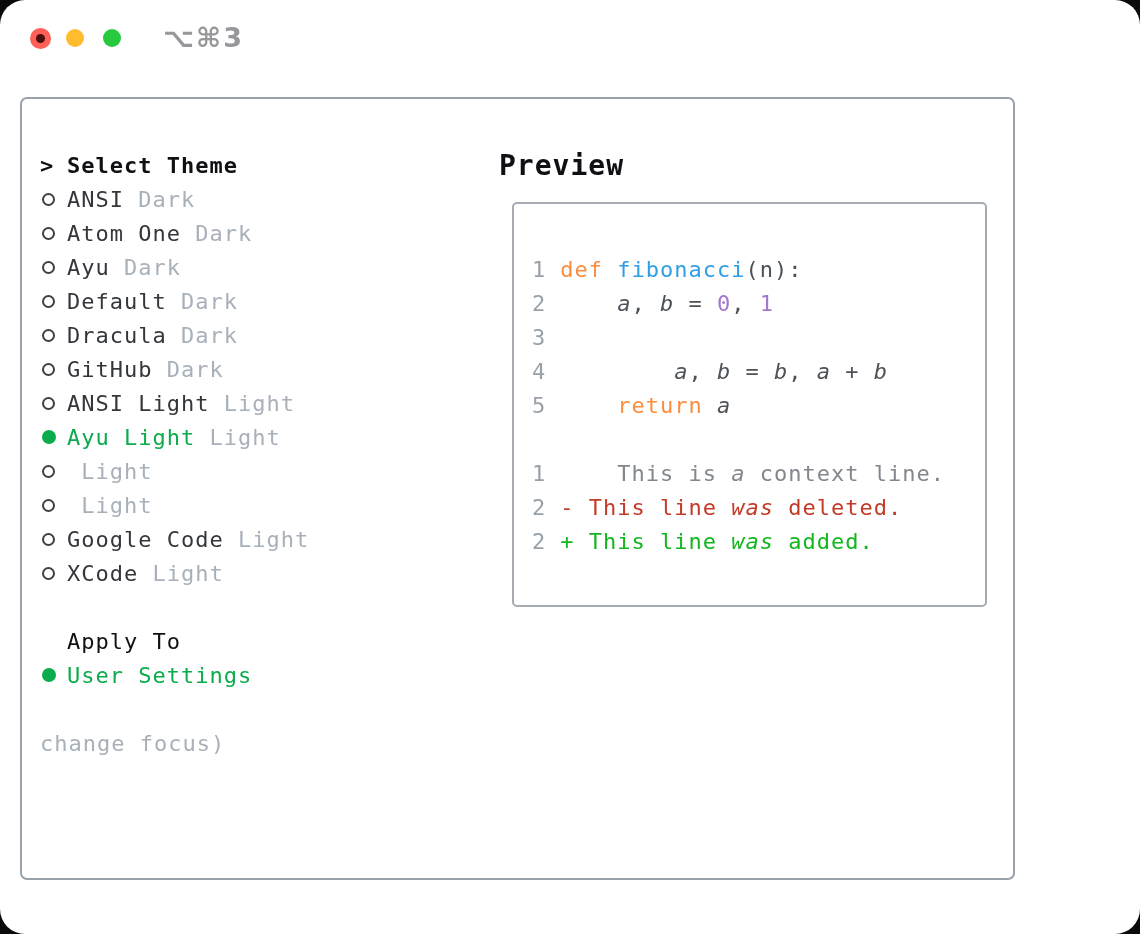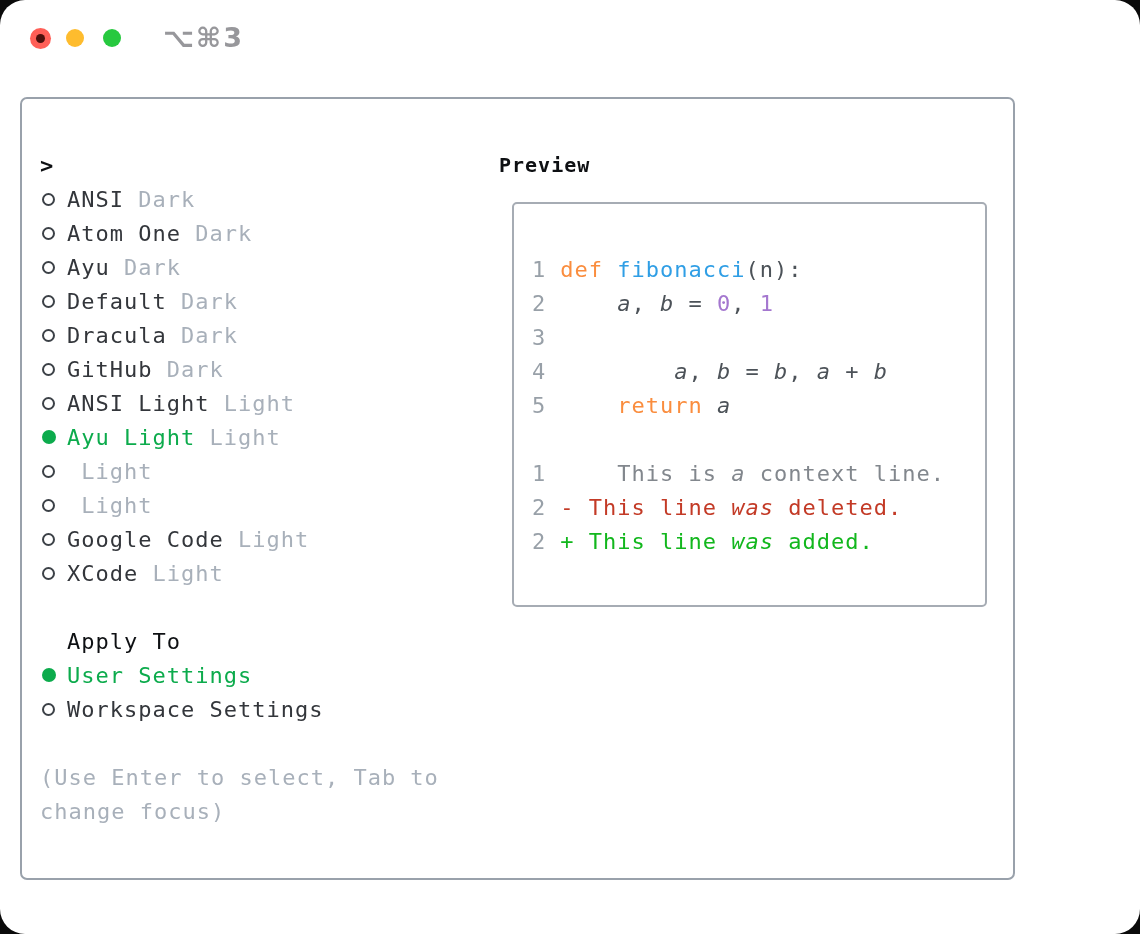--- a/index.html
+++ b/index.html
@@ -41,21 +41,21 @@
   .hdr{font-weight:700;color:var(--header_text);}
   .hdr-plain{color:var(--header_text);}
   .t-name{color:var(--item_text);}
   .t-variant{color:var(--muted);}
   .t-selected{color:var(--selected);}
   .hint{color:var(--muted);}
   .spacer{height:34px;}
   
   .preview-heading{
     position:absolute;left:477px;top:49px;height:34px;display:flex;align-items:center;
-    font-size:20px;font-weight:700;letter-spacing:1px;color:var(--header_text);
+    font-size:28px;font-weight:700;letter-spacing:1px;color:var(--header_text);
   }
   .preview-box{
     position:absolute;left:490px;top:103px;width:475px;height:405px;box-sizing:border-box;
     border:2px solid var(--border2);border-radius:5px;background:#fff;
     padding:48px 0 0 18px;overflow:hidden;
   }
   .code-row{height:34px;display:flex;align-items:center;font-size:22px;letter-spacing:1px;}
   .ln{flex:0 0 14px;margin-right:14px;color:var(--line_number);white-space:pre;}
   .code{white-space:pre;}
   .seg-plain{color:var(--plain);}
@@ -78,20 +78,21 @@
     <span class="dot dot-min"></span>
     <span class="dot dot-zoom"></span>
     <span class="shortcut">⌥⌘3</span>
   </div>
 
   <div class="main-box">
 
     <div class="left-col">
       <div class="row">
         <span class="marker"><span class="prompt">&gt;</span></span>
+        <span class="hdr">Select Theme</span>
       </div>
       <div id="theme-items">
           <div class="row"><span class="marker"><span class="circle"></span></span><span class="t-name">ANSI</span><span class="t-variant"> Dark</span></div>
           <div class="row"><span class="marker"><span class="circle"></span></span><span class="t-name">Atom One</span><span class="t-variant"> Dark</span></div>
           <div class="row"><span class="marker"><span class="circle"></span></span><span class="t-name">Ayu</span><span class="t-variant"> Dark</span></div>
           <div class="row"><span class="marker"><span class="circle"></span></span><span class="t-name">Default</span><span class="t-variant"> Dark</span></div>
           <div class="row"><span class="marker"><span class="circle"></span></span><span class="t-name">Dracula</span><span class="t-variant"> Dark</span></div>
           <div class="row"><span class="marker"><span class="circle"></span></span><span class="t-name">GitHub</span><span class="t-variant"> Dark</span></div>
           <div class="row"><span class="marker"><span class="circle"></span></span><span class="t-name">ANSI Light</span><span class="t-variant"> Light</span></div>
           <div class="row"><span class="marker"><span class="circle filled"></span></span><span class="t-selected">Ayu Light</span><span class="t-variant"> Light</span></div>
@@ -102,27 +103,25 @@
         </div>
 
       <div class="spacer"></div>
 
       <div class="row">
         <span class="marker"></span>
         <span class="hdr-plain">Apply To</span>
       </div>
       <div id="apply-items">
           <div class="row"><span class="marker"><span class="circle filled"></span></span><span class="t-selected">User Settings</span></div>
-          <div class="row"><span class="marker"><span class="circle"></span></span><span class="t-name">Workspace Settings</span></div>
         </div>
 
       <div class="spacer"></div>
 
       <div id="hint-lines">
-          <div class="row hint">(Use Enter to select, Tab to</div>
           <div class="row hint">change focus)</div>
         </div>
     </div>
 
     <div class="preview-heading">Preview</div>
 
     <div class="preview-box">
       <div id="preview-lines">
           <div class="code-row">
             <span class="ln">1</span>

